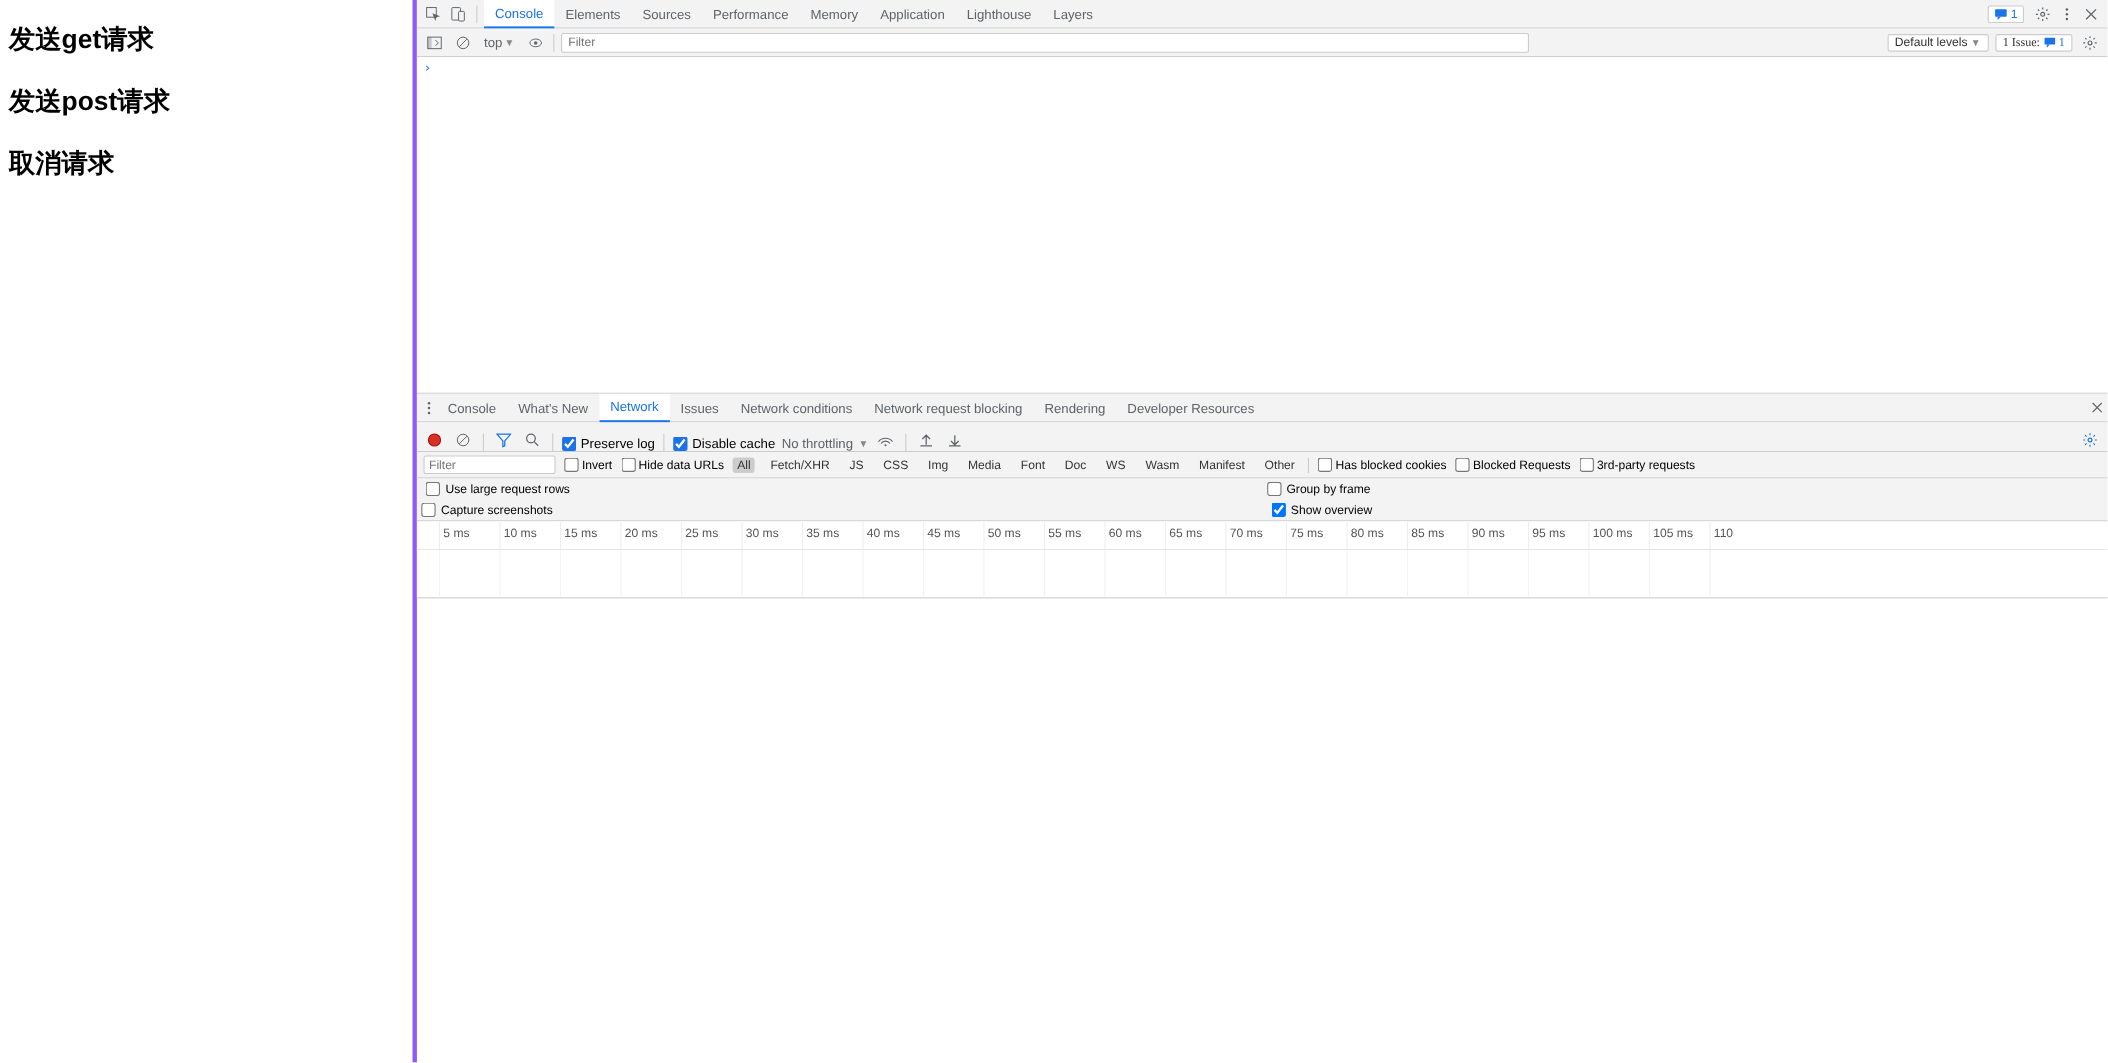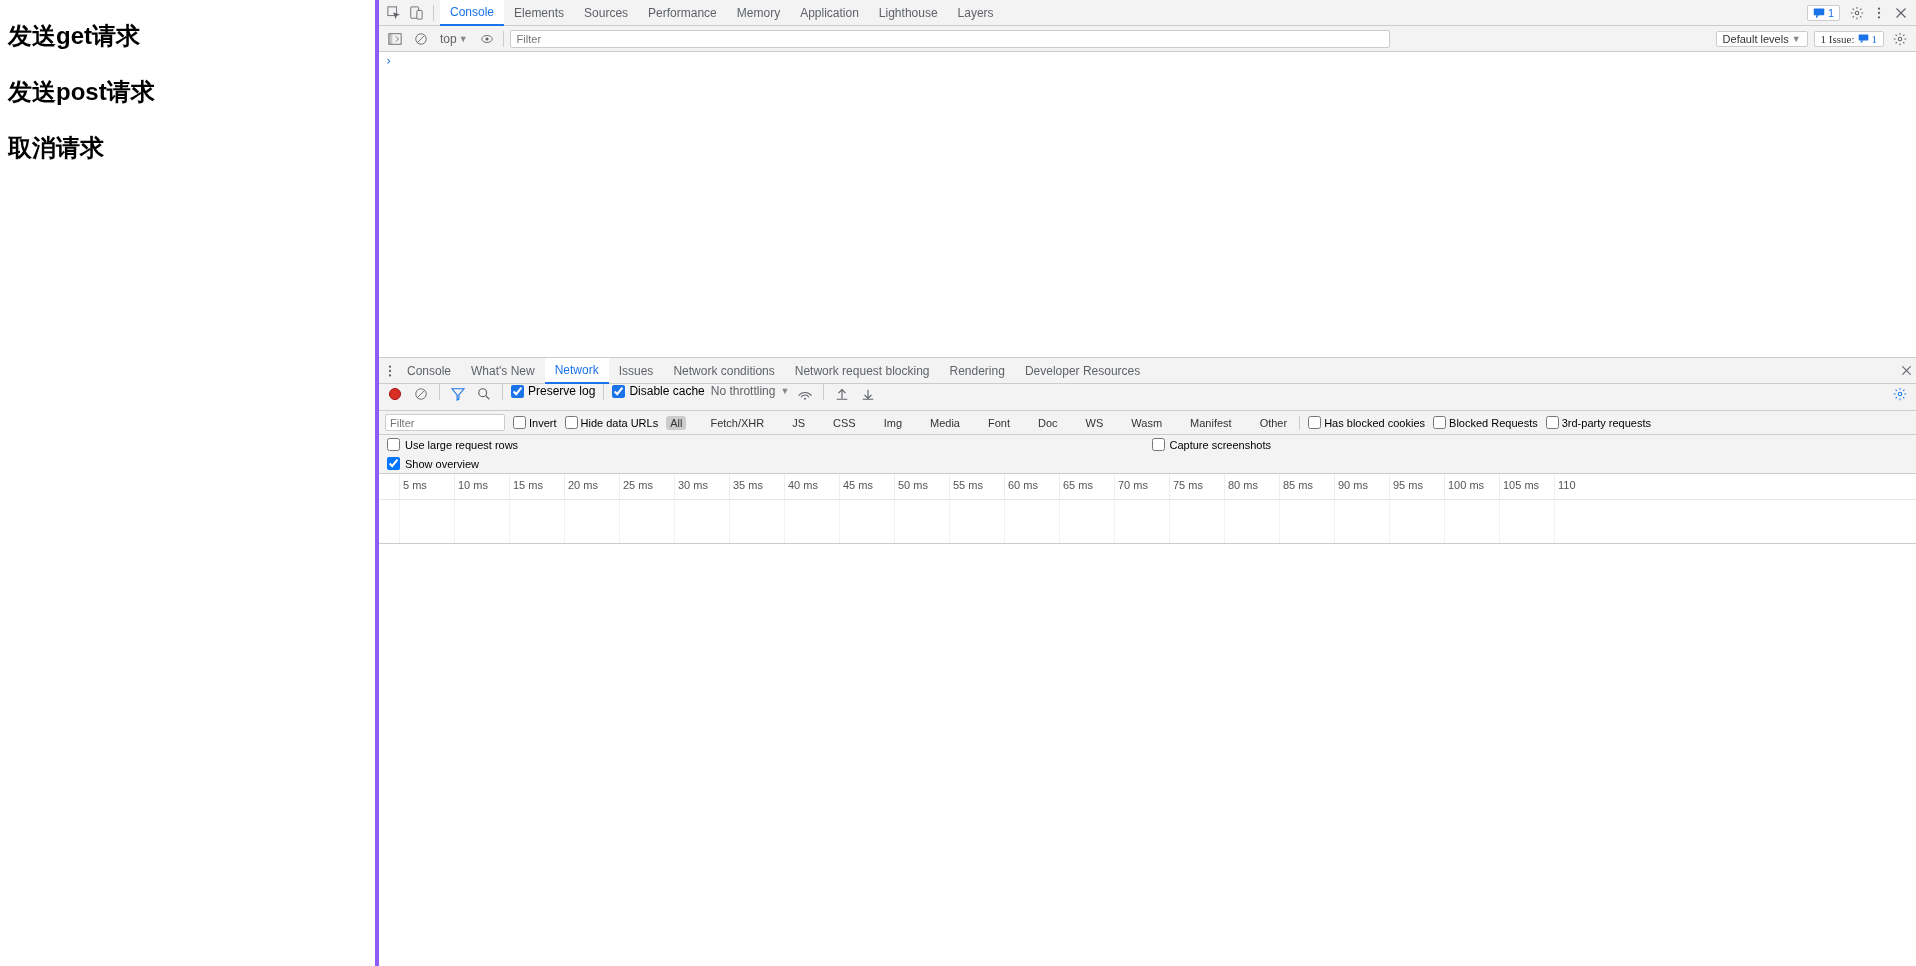--- a/index.html
+++ b/index.html
@@ -108,21 +108,21 @@
     flex:1;
   }
   .drawer-tabbar{
     display:flex;align-items:center;height:26px;
     background:#f3f3f3;border-bottom:1px solid #ccc;padding:0 4px;
   }
   .drawer-close{margin-left:auto}
 
   
   .net-toolbar{
-    display:flex;align-items:flex-start;gap:6px;
+    display:flex;align-items:flex-end;gap:6px;
     height:27px;background:#f3f3f3;border-bottom:1px solid #ccc;padding:0 6px;
   }
   .record-dot{width:12px;height:12px;border-radius:50%;background:#d93025;border:1px solid #a50e0e}
   .vsep{width:1px;height:16px;background:#ccc;margin:0 2px}
   .net-check{display:flex;align-items:center;gap:4px;}
   .net-check input{accent-color:#1a73e8}
   .throttle-box{display:flex;align-items:center;gap:5px;color:#5f6368;font-size:12px}
   .gear-right{margin-left:auto;color:#1a73e8}
 
   
@@ -367,21 +367,21 @@
     <div class="net-filter-row">
       <input class="net-filter-input" placeholder="Filter" style="">
       <label class="cb">
           <input type="checkbox" style="">
           <span>Invert</span>
         </label>
       <label class="cb">
           <input type="checkbox" style="">
           <span>Hide data URLs</span>
         </label>
-      <div id="type-pills" style="display:flex;gap:20px">
+      <div id="type-pills" style="display:flex;gap:10px">
           <span class="type-pill active">All</span>
           <span class="type-pill">Fetch/XHR</span>
           <span class="type-pill">JS</span>
           <span class="type-pill">CSS</span>
           <span class="type-pill">Img</span>
           <span class="type-pill">Media</span>
           <span class="type-pill">Font</span>
           <span class="type-pill">Doc</span>
           <span class="type-pill">WS</span>
           <span class="type-pill">Wasm</span>
@@ -400,20 +400,24 @@
       <label class="cb">
           <input type="checkbox" style="">
           <span>3rd-party requests</span>
         </label>
     </div>
 
     <div class="net-opts">
       <div class="cell">
           <input type="checkbox" style="">
           <span>Use large request rows</span>
+        </div>
+      <div class="cell r">
+          <input type="checkbox" style="">
+          <span>Group by frame</span>
         </div>
       <div class="cell r">
           <input type="checkbox" style="">
           <span>Capture screenshots</span>
         </div>
       <div class="cell">
           <input type="checkbox" checked="" style="">
           <span>Show overview</span>
         </div>
     </div>

